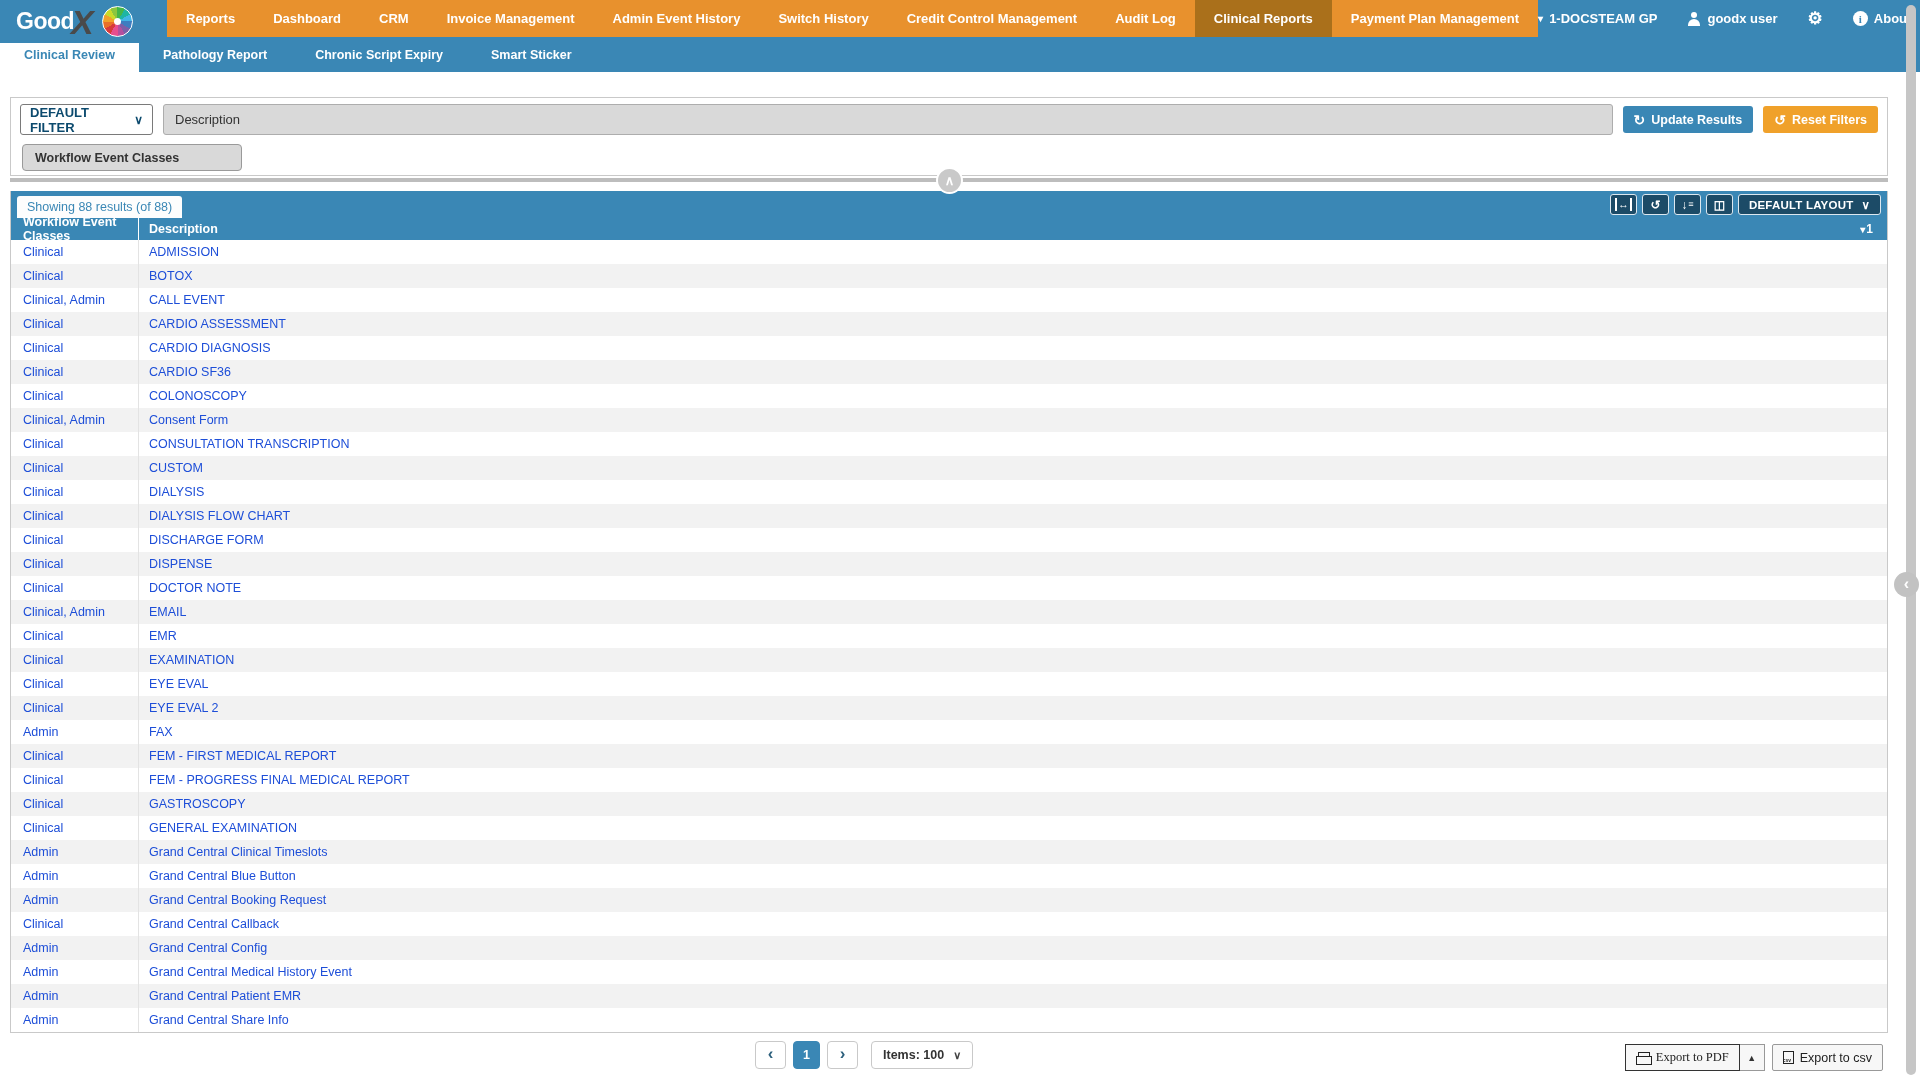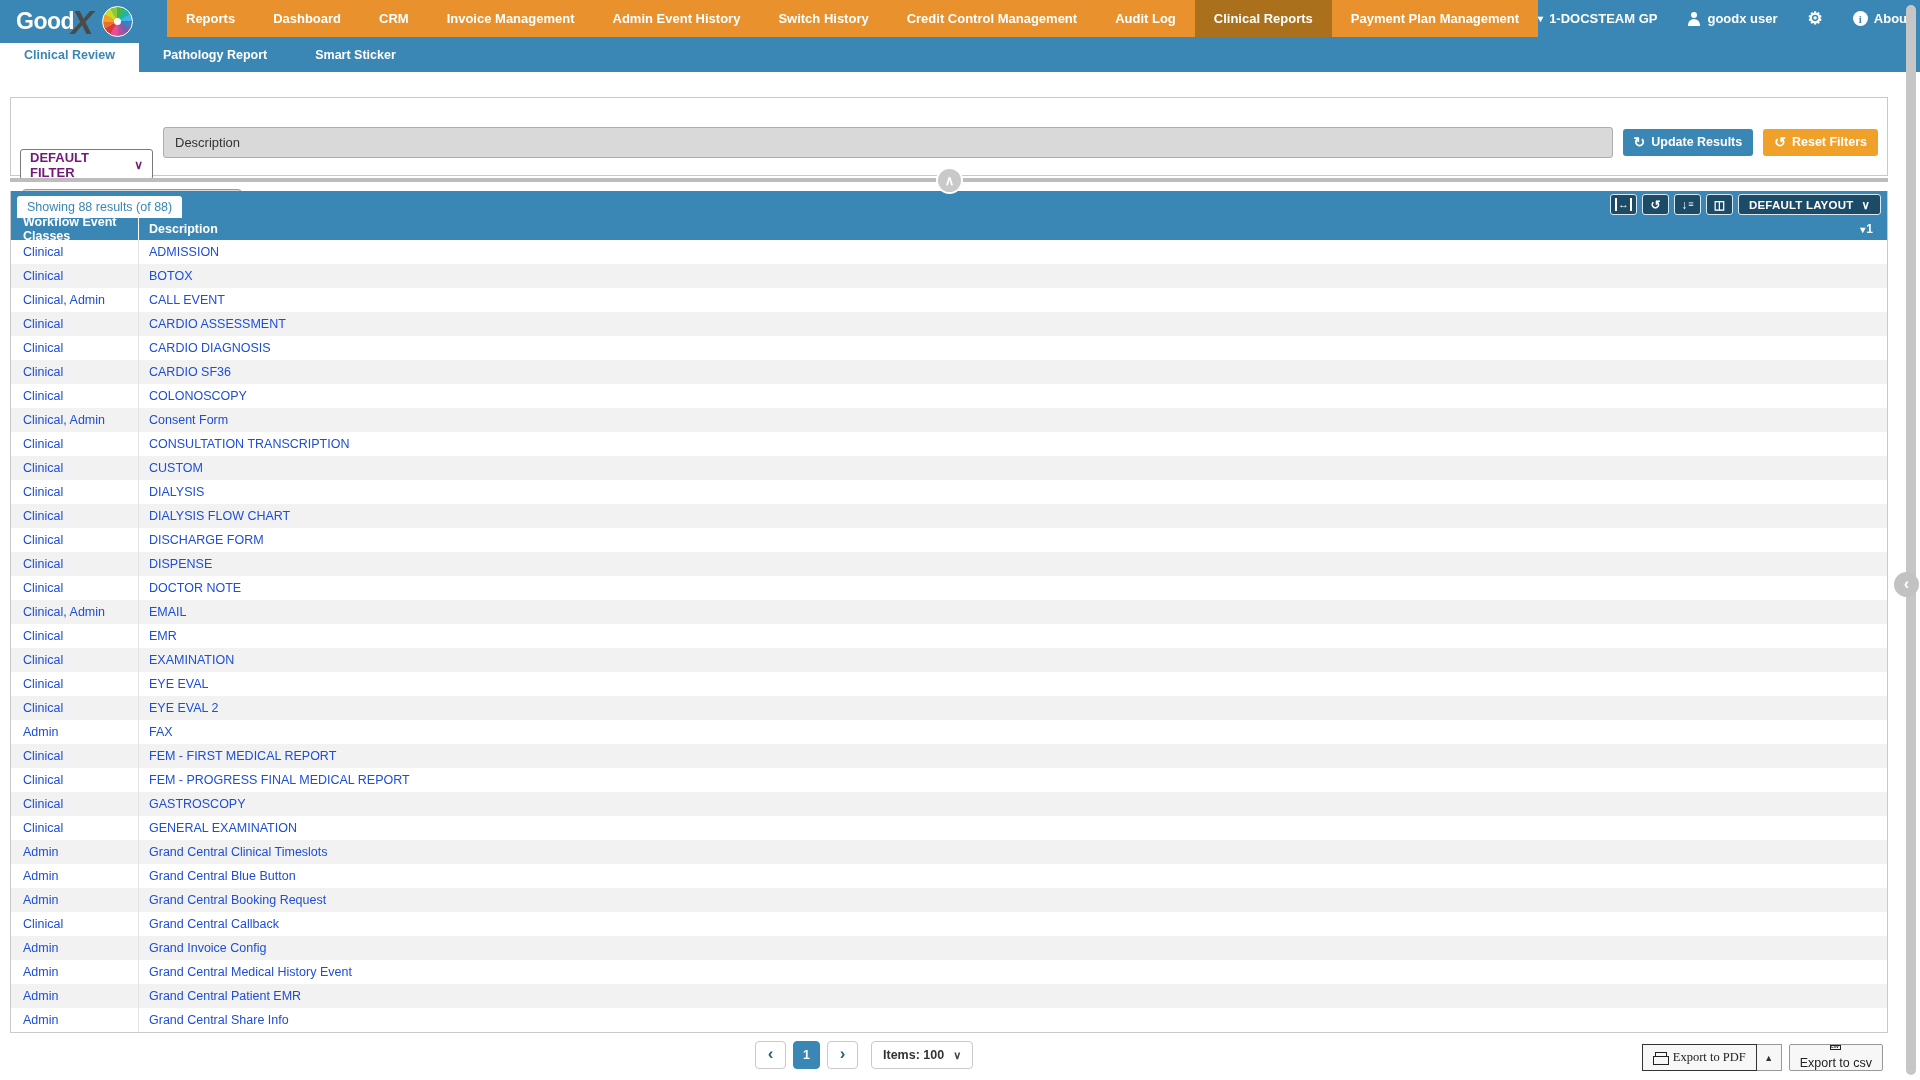--- a/index.html
+++ b/index.html
@@ -44,22 +44,22 @@
     display:flex; align-items:stretch; z-index:10; }
   .tab { color:#fff; font-size:12.5px; font-weight:bold; padding:0 24px; display:flex;
     align-items:center; cursor:pointer; white-space:nowrap; }
   .tab.active { background:#fff; color:#3A87B5; }
 
   
   .filter-panel { position:absolute; left:10px; top:97px; width:1878px; height:79px;
     background:#fff; border:1px solid #C9C9C9; }
   .filter-row1 { display:flex; align-items:center; margin:6px 9px 0 9px; gap:10px; }
   .filter-select { width:133px; height:31px; background:#fff; border:1px solid #7a7a7a;
-    border-radius:3px; font-size:13px; font-weight:bold; color:#701a75; display:flex;
-    align-items:center; justify-content:space-between; padding:0 9px; cursor:pointer;margin-top:45px; }
+    border-radius:3px; font-size:13px; font-weight:bold; color:#0c4a6e; display:flex;
+    align-items:center; justify-content:space-between; padding:0 9px; cursor:pointer; }
   .filter-select .caret { font-size:12px; font-weight:bold; }
   .desc-input { flex:1; height:31px; background:#D9D9D9; border:1px solid #ADADAD;
     border-radius:3px; padding:0 11px; font-size:13px; color:#333;
     font-family:"Liberation Sans",sans-serif; }
   .desc-input::placeholder { color:#333; opacity:1; }
   .btn-update { height:27px; background:#3A87B5; color:#fff; border:none; border-radius:3px;
     font-size:12.5px; font-weight:bold; padding:0 11px; display:flex; align-items:center;
     gap:6px; cursor:pointer; font-family:"Liberation Sans",sans-serif; }
   .btn-reset { height:27px; background:#F0A12A; color:#fff; border:none; border-radius:3px;
     font-size:12.5px; font-weight:bold; padding:0 11px; display:flex; align-items:center;
@@ -124,21 +124,21 @@
   .items-select .caret { font-size:11px; font-weight:bold; color:#444; }
 
   .export-group { position:absolute; right:37px; top:1044px; display:flex; align-items:center; }
   .export-btn { height:27px; background:#F7F7F7; border:1px solid #999; color:#222;
     font-size:12.5px; display:flex; align-items:center; gap:6px; padding:0 10px;
     cursor:pointer; font-family:"Liberation Sans",sans-serif; }
   .export-pdf { border:1px solid #333;font-family:Liberation Serif, serif; }
   .export-caret { width:25px; height:27px; background:#F7F7F7; border:1px solid #999;
     border-left:none; font-size:9px; color:#333; display:flex; align-items:center;
     justify-content:center; cursor:pointer; }
-  .export-csv { margin-left:7px; border-radius:2px;flex-direction:column; }
+  .export-csv { margin-left:7px; border-radius:2px; }
   .print-icon { width:14px; height:12px; position:relative; display:inline-block; }
   .print-icon::before { content:""; position:absolute; left:2px; top:0; width:10px; height:4px;
     border:1.5px solid #222; border-bottom:none; }
   .print-icon::after { content:""; position:absolute; left:0; top:4px; width:14px; height:7px;
     border:1.5px solid #222; background:#F7F7F7; }
   .csv-icon { width:11px; height:13px; position:relative; display:inline-block;
     border:1.5px solid #222; }
   .csv-icon::after { content:"csv"; position:absolute; left:-1px; bottom:0px; font-size:5px;
     font-weight:bold; color:#222; letter-spacing:0; }
 
@@ -187,20 +187,21 @@
       <span class="info-icon">i</span>
       <span>About</span>
     </span>
 
   </div>
 </div>
 
 <div class="tabbar">
     <div class="tab active">Clinical Review</div>
     <div class="tab">Pathology Report</div>
+    <div class="tab">Chronic Script Expiry</div>
     <div class="tab">Smart Sticker</div>
   </div>
 
 <div class="filter-panel">
   <div class="filter-row1">
     <div class="filter-select">
       <span>DEFAULT FILTER</span>
       <span class="caret">∨</span>
     </div>
     <input class="desc-input" type="text" placeholder="Description" style="">
@@ -367,21 +368,21 @@
       <div class="trow">
         <div class="td-col1">Admin</div>
         <div class="td-col2">Grand Central Booking Request</div>
       </div>
       <div class="trow">
         <div class="td-col1">Clinical</div>
         <div class="td-col2">Grand Central Callback</div>
       </div>
       <div class="trow">
         <div class="td-col1">Admin</div>
-        <div class="td-col2">Grand Invoice Config</div>
+        <div class="td-col2">Grand Central Config</div>
       </div>
       <div class="trow">
         <div class="td-col1">Admin</div>
         <div class="td-col2">Grand Central Medical History Event</div>
       </div>
       <div class="trow">
         <div class="td-col1">Admin</div>
         <div class="td-col2">Grand Central Patient EMR</div>
       </div>
       <div class="trow">

